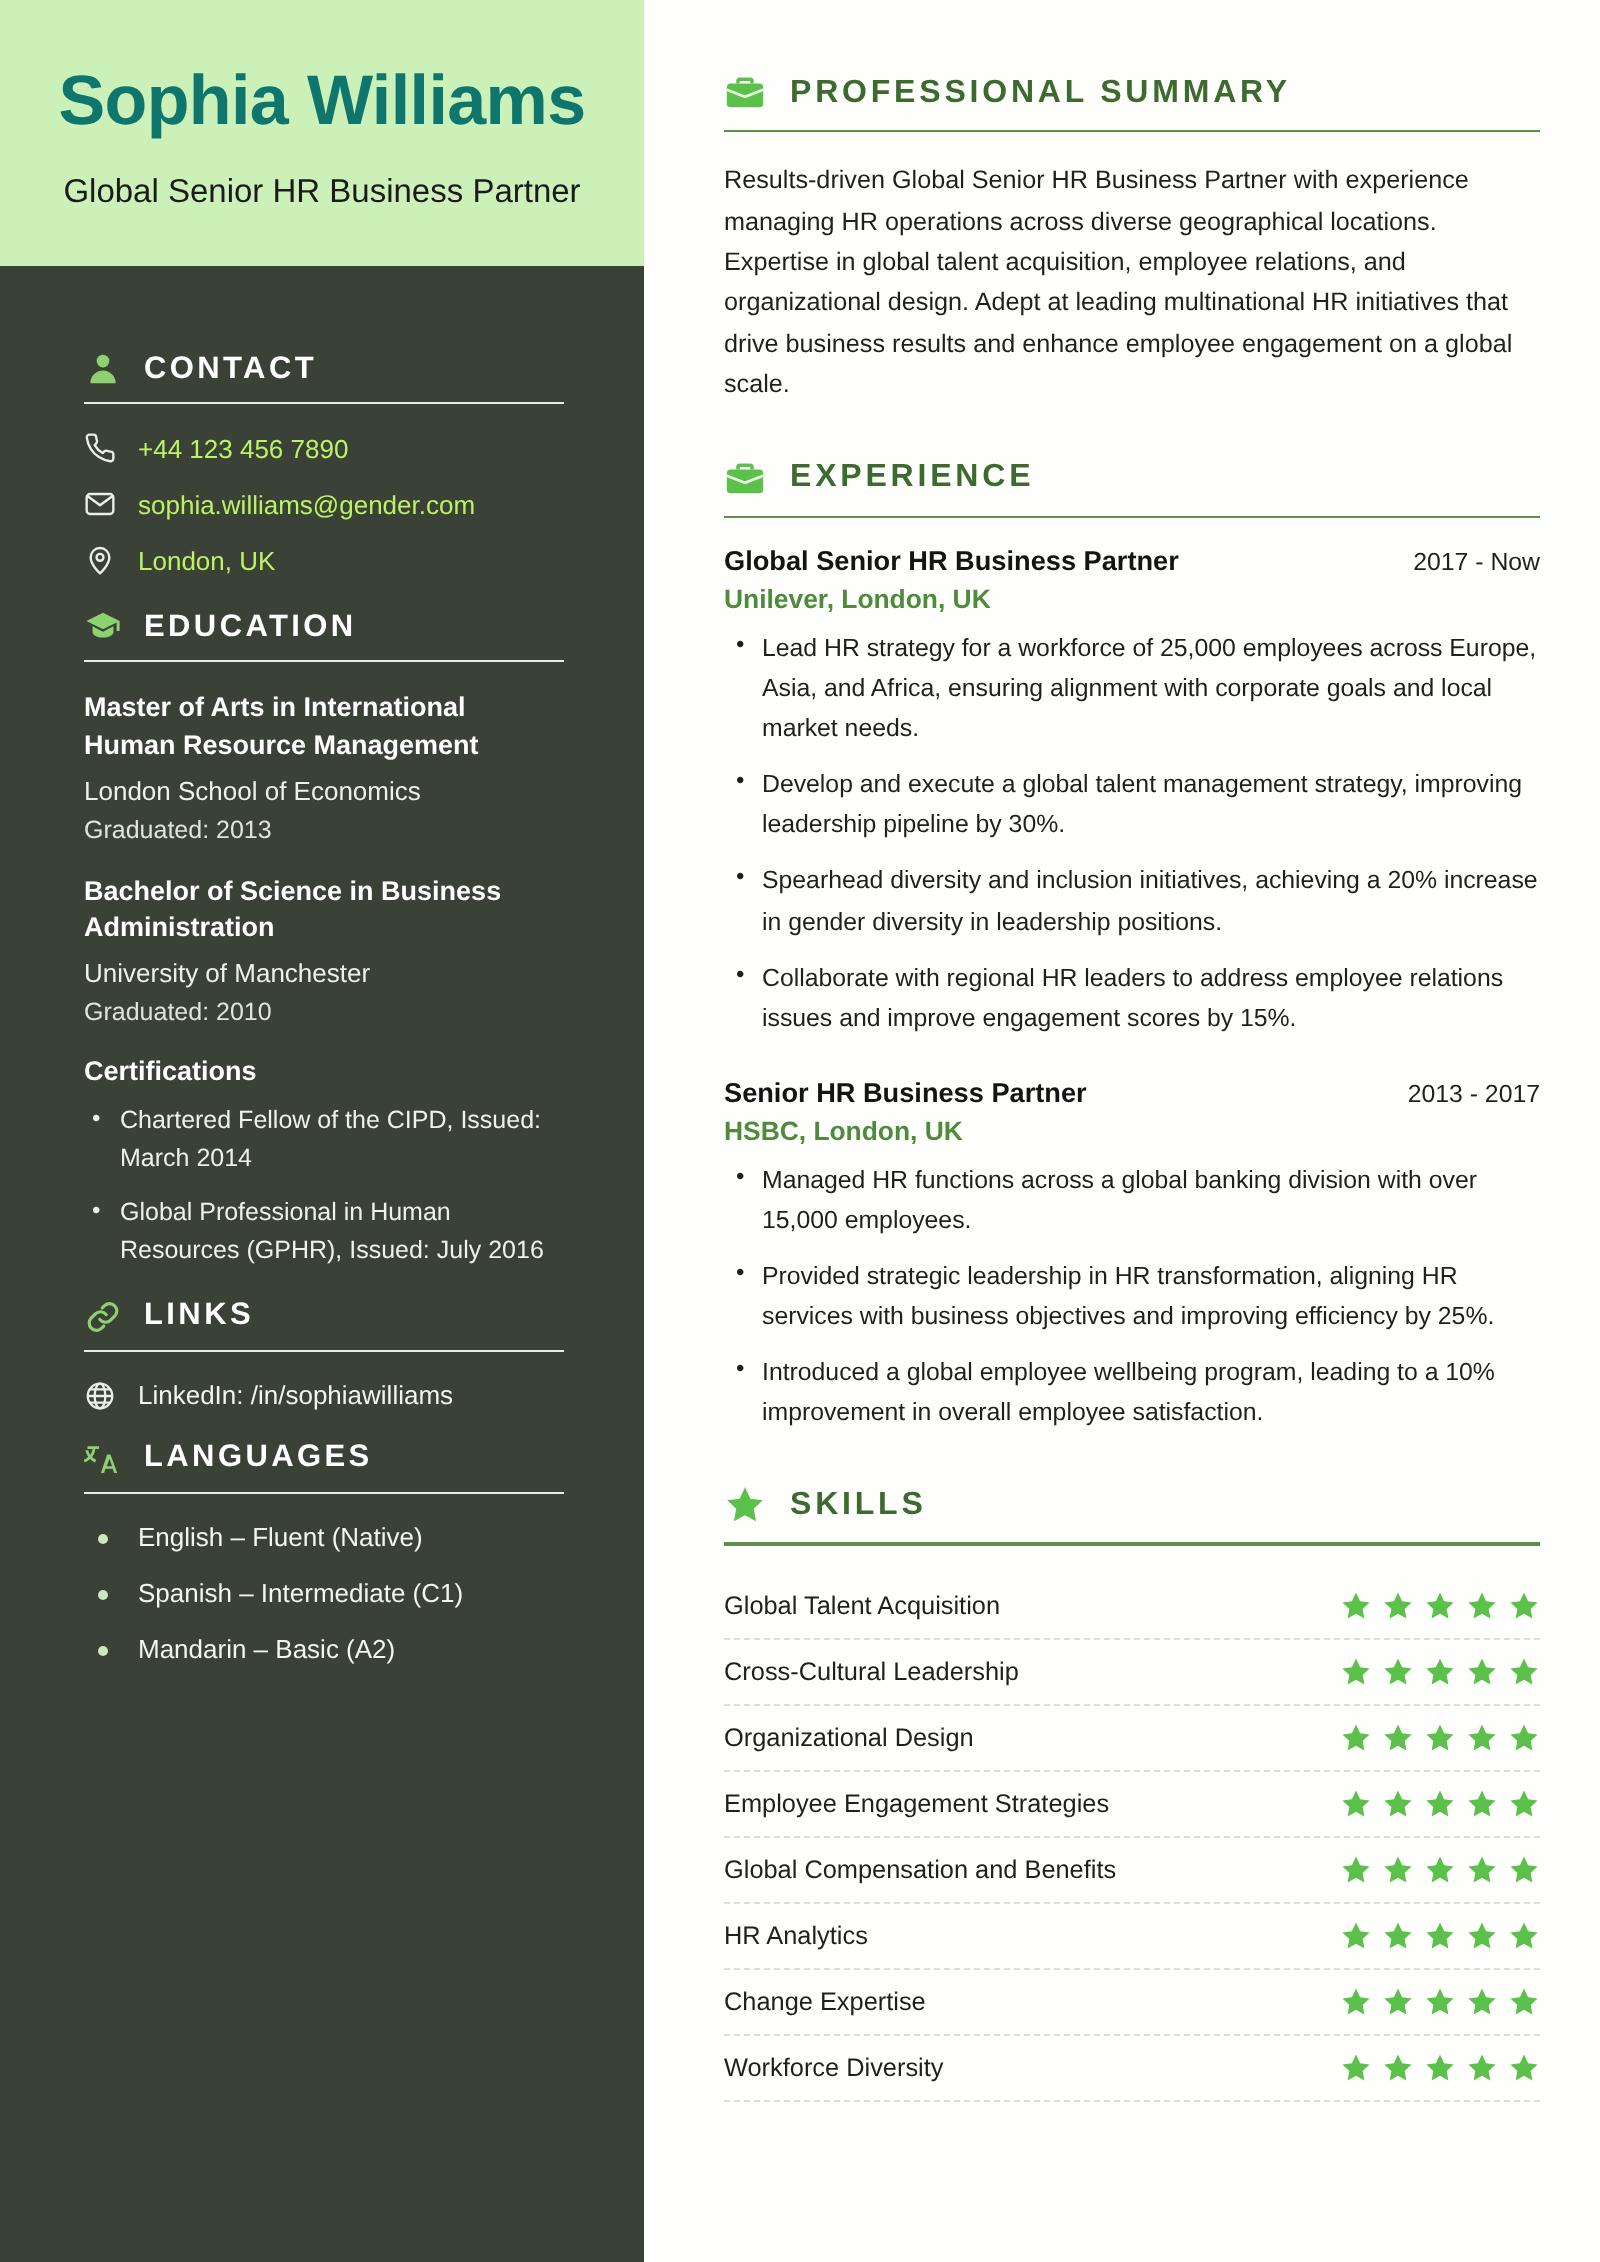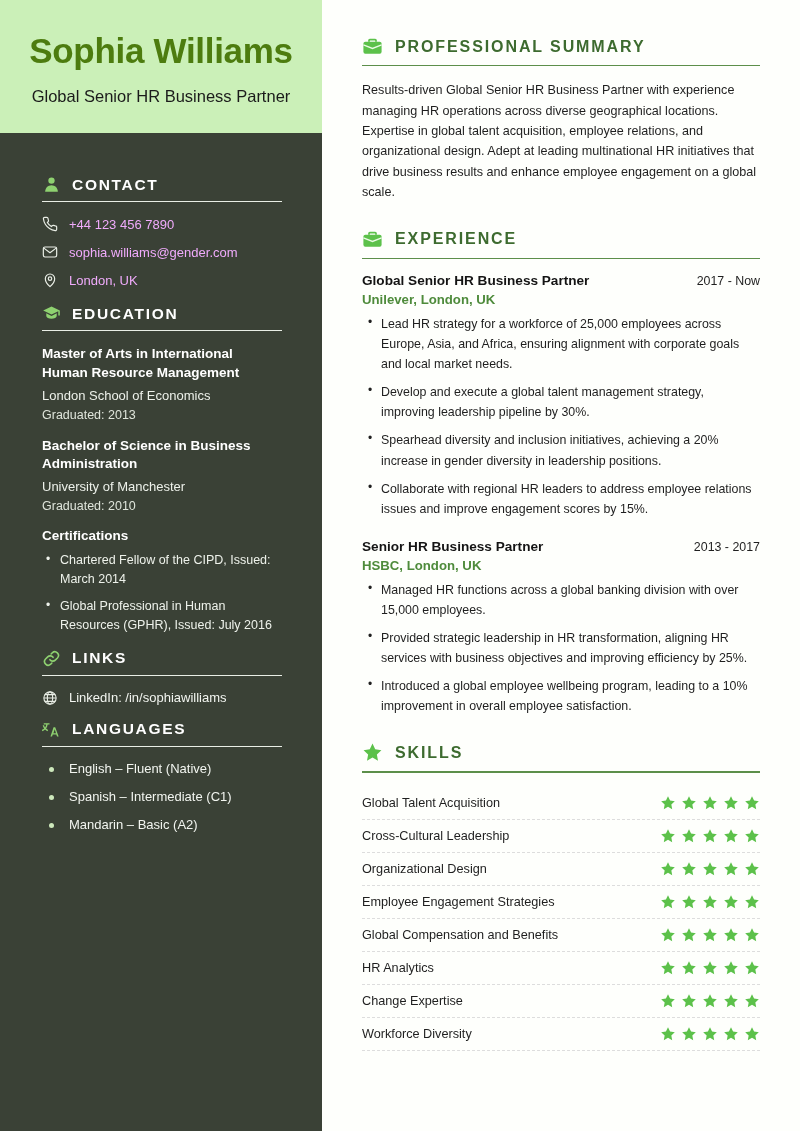--- a/index.html
+++ b/index.html
@@ -30,21 +30,21 @@
   }
 
   .name-block {
     background: #cbf0b8;
     padding: 30px 26px 26px;
     text-align: center;
   }
   .name {
     font-size: 35px;
     font-weight: bold;
-    color: #4d7c0f;
+    color: #0f766e;
     line-height: 1.18;
     letter-spacing: -0.3px;
   }
   .job-title {
     margin-top: 14px;
     font-size: 16.5px;
     color: #1b1b1b;
     line-height: 1.34;
     font-weight: 400;
   }
@@ -75,21 +75,21 @@
     margin-bottom: 14px;
   }
 
   .contact-row {
     display: flex;
     align-items: center;
     gap: 11px;
     margin-bottom: 12px;
   }
   .contact-row .ico { width: 16px; height: 16px; flex: 0 0 16px; display: block; }
-  .contact-row .ctxt { font-size: 13px; color: #f0abfc; }
+  .contact-row .ctxt { font-size: 13px; color: #bef264; }
 
   .edu-item { margin-bottom: 15px; }
   .edu-degree {
     font-size: 13.5px;
     font-weight: bold;
     color: #ffffff;
     line-height: 1.38;
     margin-bottom: 5px;
   }
   .edu-school {
@@ -154,21 +154,21 @@
   }
 
   .sp-contact { margin-top: 16px; margin-bottom: 16px; }
   .sp-edu { margin-top: 10px; }
   .sp-links { margin-top: 14px; }
   .sp-lang { margin-top: 14px; }
 
   
   .main {
     flex: 1;
-    padding: 36px 40px 0 40px;
+    padding: 36px 30px 0 40px;
     min-width: 0;
   }
 
   .main-section { margin-bottom: 26px; }
 
   .main-head {
     display: flex;
     align-items: center;
     gap: 12px;
     margin-bottom: 8px;

